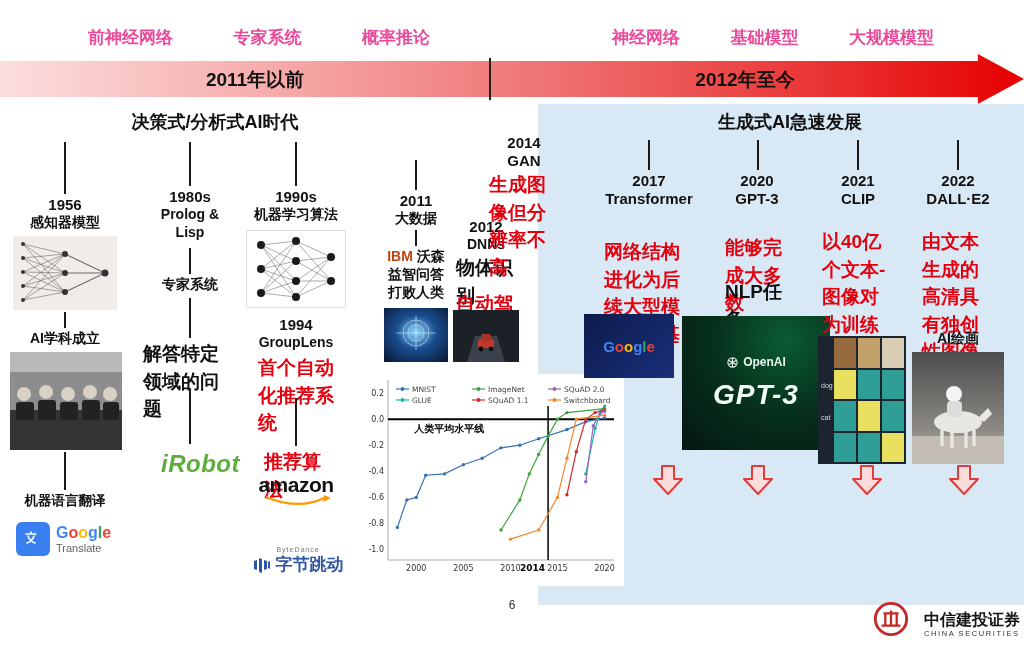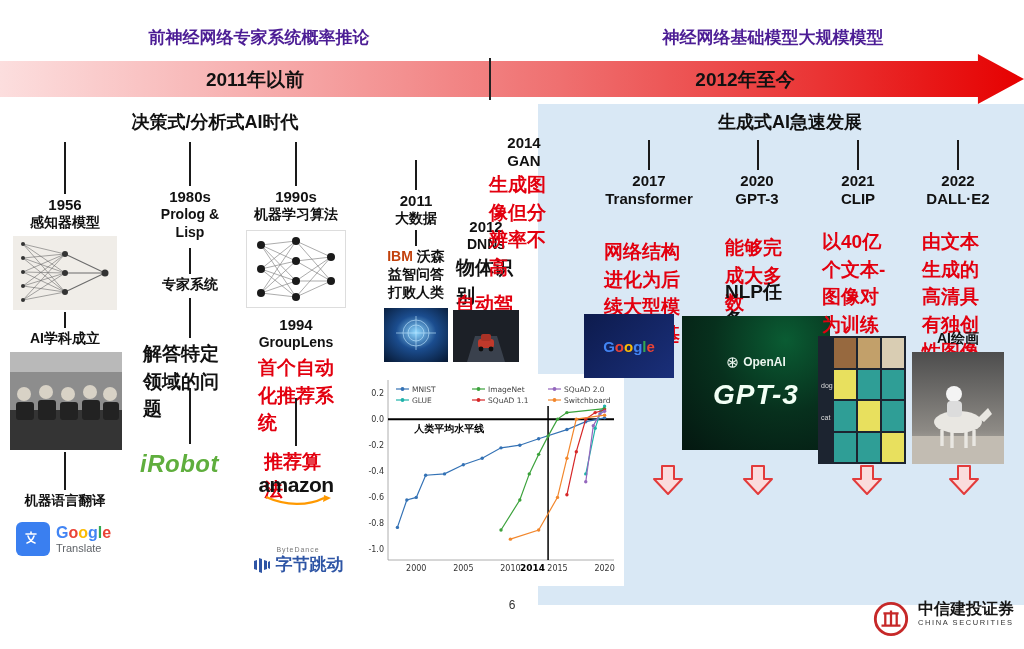--- a/index.html
+++ b/index.html
@@ -3,57 +3,57 @@
 <meta charset="utf-8">
 <style>
   *{margin:0;padding:0;box-sizing:border-box}
   html,body{background:#fff}
   body{font-family:"Liberation Sans","DejaVu Sans",sans-serif;color:#111}
   #canvas{position:relative;width:1024px;height:649px;background:#fff;overflow:hidden}
   .abs{position:absolute}
   .ctr{text-align:center}
   .red{color:#e3000f}
   .blue-panel{left:538px;top:104px;width:486px;height:501px;background:#d9e8f5}
-  .cats{display:flex;justify-content:center;font-weight:bold;font-size:17px;color:#4c1d95;white-space:nowrap}
+  .cats{display:flex;justify-content:space-between;font-weight:bold;font-size:17px;color:#ec4899;white-space:nowrap}
   .banner{left:0;top:54px;width:1024px;height:50px;
     background:linear-gradient(90deg,#fcdede 0%,#f6a8a8 28%,#ef6f6f 55%,#ea3434 80%,#e60000 100%);
     clip-path:polygon(0 14%,95.5% 14%,95.5% 0,100% 50%,95.5% 100%,95.5% 86%,0 86%)}
   .banner-label{top:13px;text-align:center;font-size:19px;font-weight:bold;color:#111}
   .sec-title{font-size:18px;font-weight:bold;text-align:center;color:#111}
   .vline{position:absolute;width:2px;background:#1a1a1a}
   .yr{font-size:15px;font-weight:bold;text-align:center;color:#111}
   .nm{font-size:14px;font-weight:bold;text-align:center;color:#111}
   .ds{font-size:19px;font-weight:bold;text-align:left;line-height:1.45}
   .imgbox{position:absolute;overflow:hidden}
   .gt-row{display:flex;align-items:center;gap:6px}
   .gt-icon{width:34px;height:34px;border-radius:6px;background:#3a7ff0;flex:0 0 auto;display:flex;align-items:center;justify-content:center}
   .gt-text{line-height:1.1}
   .gt-brand{font-size:16px;font-weight:bold}
   .gt-prod{font-size:11px;color:#5f6368}
-  .irobot{font-size:24px;font-weight:800;font-style:italic;color:#5fae3d;text-align:left;letter-spacing:.5px}
+  .irobot{font-size:24px;font-weight:800;font-style:italic;color:#5fae3d;text-align:right;letter-spacing:.5px}
   .amazon-word{font-size:21px;font-weight:bold;letter-spacing:-.5px;color:#131313;text-align:center;line-height:1}
   .bd-row{display:flex;align-items:center;justify-content:center;gap:5px}
   .bd-cn{font-size:17px;font-weight:bold;color:#2e55a5}
   .bd-en{font-size:7px;color:#777;text-align:center;letter-spacing:1px}
   .ibm{color:#c2410c}
   .gimg{display:flex;align-items:center;justify-content:center;background:linear-gradient(135deg,#0d1b4d,#1a2f7a);font-size:15px;font-weight:bold}
   .gpt3box{background:radial-gradient(circle at 70% 18%,#0a5c33 0%,#07301d 48%,#041710 100%);display:flex;flex-direction:column;align-items:center;justify-content:center;gap:10px}
   .gpt3-brand{color:#eaf5ee;font-size:12px;font-weight:bold;display:flex;align-items:center;gap:4px}
   .gpt3-title{color:#f2fff5;font-size:28px;font-weight:bold;font-style:italic;letter-spacing:1px}
   .clipbox{background:#1c2430;display:flex;padding:2px}
   .clip-gutter{width:14px;position:relative}
   .clip-label{position:absolute;left:1px;font-size:7px;color:#ddd}
   .clip-grid{flex:1;display:grid;grid-template-columns:repeat(3,1fr);grid-auto-rows:1fr;gap:2px}
   .clip-grid div{width:100%;height:100%}
   .downarrow{width:32px;height:32px}
   .summary{left:633px;top:502px;width:377px;height:88px;background:#fcdada;border:2px solid #e60000;
     display:flex;align-items:center;justify-content:center;padding:6px 8px;
     font-size:13.5px;font-weight:bold;line-height:1.62;text-align:center;color:#111}
   .source{font-family:"Liberation Serif","DejaVu Serif",serif;font-style:italic;font-weight:bold;font-size:12.5px;color:#222}
-  .csc{display:flex;align-items:flex-start;gap:8px}
+  .csc{display:flex;align-items:flex-end;gap:14px}
   .csc-cn{font-size:16px;font-weight:bold;color:#151515;line-height:1.15}
   .csc-en{font-size:7.5px;font-weight:normal;letter-spacing:1.6px;color:#333}
   #chart{left:358px;top:374px;width:266px;height:212px;background:#fff}
   #chart-svg text{font-family:"DejaVu Sans",sans-serif}
 </style>
 </head>
 <body>
 
 <div id="canvas">
 

